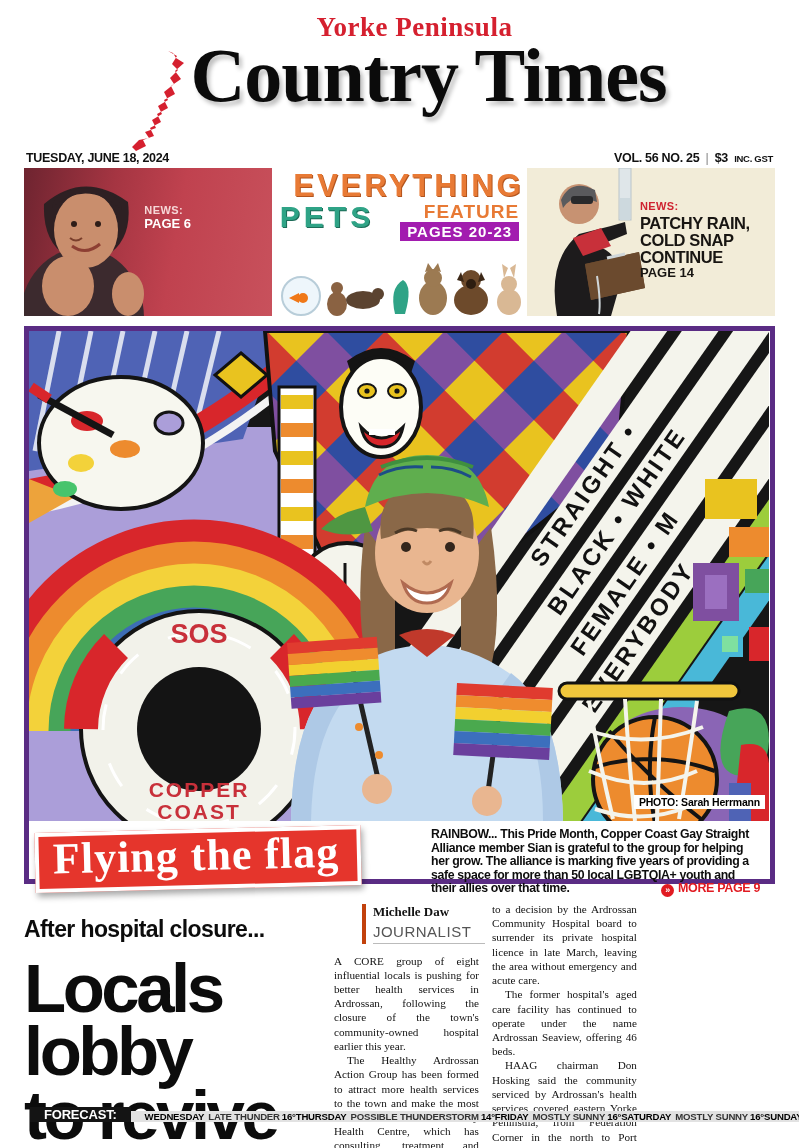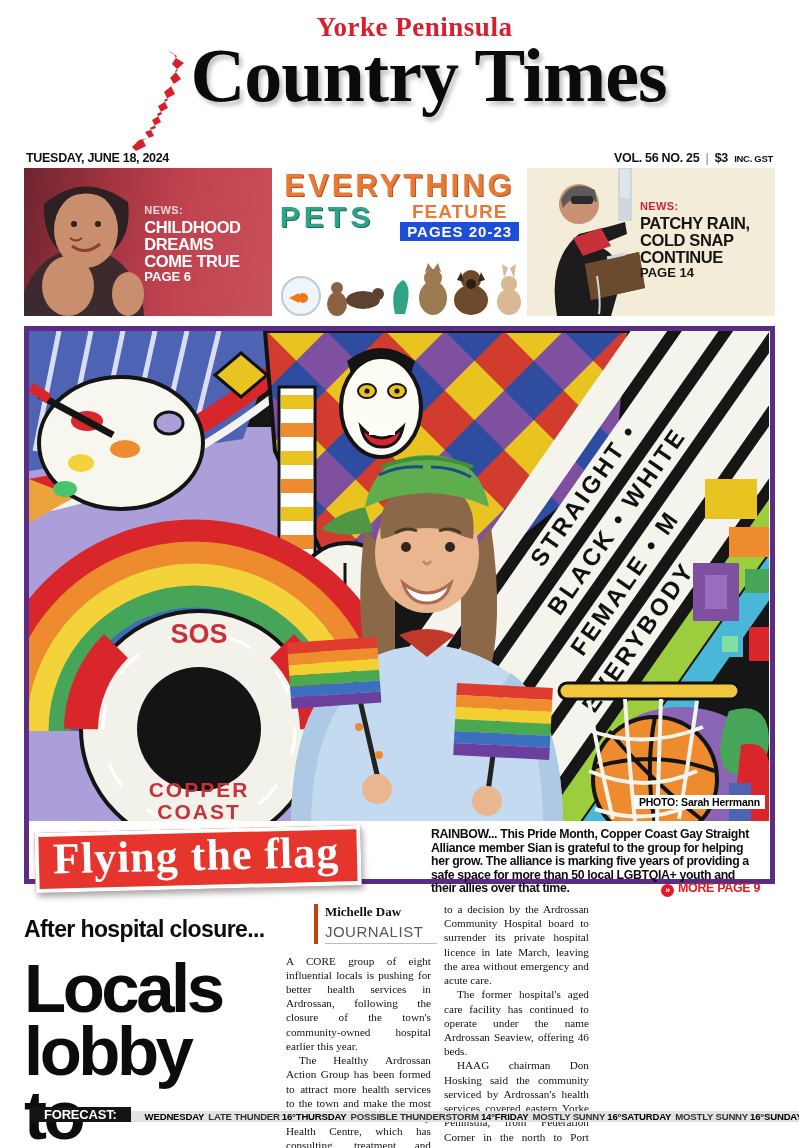--- a/index.html
+++ b/index.html
@@ -38,28 +38,28 @@
   .promos { display:flex; gap:3px; padding:0 24px; height:148px; }
   .promo { position:relative; overflow:hidden; flex:1; }
   .promo-left { background:linear-gradient(100deg,#6e2430 0%,#a53542 34%,#c0424f 60%,#c8515c 100%); }
   .promo-left svg, .promo-right svg { position:absolute; left:0; top:0; }
   .promo-text { position:absolute; right:10px; top:36px; width:118px; }
   .promo-tag { font-size:11px; font-weight:bold; letter-spacing:0.4px; }
   .promo-left .promo-tag { color:#f6d7d7; }
   .promo-title { font-size:16.5px; font-weight:bold; line-height:1.02; letter-spacing:-0.4px; margin-top:3px; }
   .promo-left .promo-title, .promo-left .promo-page { color:#fff; }
   .promo-page { font-size:13px; font-weight:bold; margin-top:0; }
-  .promo-center { background:#fff; text-align:center; }
+  .promo-center { background:#fff; text-align:right; }
   .pets-line1 { font-size:31px; font-weight:bold; letter-spacing:3px; color:#e87a35; line-height:1; margin-top:2px;
                 text-shadow:1px 1px 0 #b3541d; }
   .pets-row2 { display:flex; align-items:flex-start; justify-content:center; gap:26px; margin-top:1px; }
   .pets-line2 { font-size:30px; font-weight:bold; letter-spacing:4px; color:#2fa386; line-height:1;
                 text-shadow:1px 1px 0 #1c6b57; }
   .pets-feature { font-size:19px; font-weight:bold; color:#e87a35; line-height:1; letter-spacing:1px; }
-  .pets-pages { display:inline-block; background:#1d4ed8; color:#fff; font-weight:bold; font-size:15px;
+  .pets-pages { display:inline-block; background:#a21caf; color:#fff; font-weight:bold; font-size:15px;
                 padding:1px 7px; letter-spacing:1px; margin-top:1px; }
   .pets-animals { position:absolute; left:0; bottom:0; }
   .promo-right { background:#f2ecd8; }
   .promo-right .promo-tag { color:#cf2330; }
   .promo-right .promo-title, .promo-right .promo-page { color:#181512; }
   .promo-right .promo-text { top:32px; width:125px; }
 
   
   .photo-frame {
     position:relative; margin:10px 24px 0 24px; height:558px;
@@ -67,21 +67,21 @@
   }
   .photo-frame .mural { display:block; }
   .photo-credit {
     position:absolute; right:5px; top:464px; background:#fff; color:#000;
     font-size:10.5px; font-weight:bold; padding:1px 5px; letter-spacing:-0.2px;
   }
   .caption-strip { height:58px; background:#fff; padding:7px 10px 0 402px; }
   .caption-text {
     font-size:12.3px; font-weight:bold; line-height:1.1; letter-spacing:-0.35px; color:#0d0d0d;
   }
-  .caption-more { float:right; color:#e11b22; font-weight:bold; font-size:12.5px; white-space:nowrap;margin-left:48px; }
+  .caption-more { float:right; color:#e11b22; font-weight:bold; font-size:12.5px; white-space:nowrap; }
   .badge {
     display:inline-block; width:13px; height:13px; border-radius:50%; background:#e11b22;
     color:#fff; font-size:9px; font-weight:bold; text-align:center; line-height:13px;
     vertical-align:-1px; margin-right:4px;
   }
   .flag-banner {
     position:absolute; left:6px; bottom:-10px; transform:rotate(-1.4deg);
     background:#e5352c; border:4px solid #fff; box-shadow:2px 4px 6px rgba(0,0,0,0.35);
     padding:0 18px 6px 14px;
   }
@@ -156,21 +156,20 @@
         <path d="M28,40 Q62,10 98,42 Q96,24 62,20 Q30,22 28,40" fill="#2e2023"></path>
         <path d="M46,70 q6,5 12,0" stroke="#7a3f2c" stroke-width="2" fill="none"></path>
         <path d="M48,78 q14,10 28,-2" stroke="#8d3f33" stroke-width="3" fill="none"></path>
         <circle cx="50" cy="56" r="3" fill="#2e1d18"></circle>
           <circle cx="74" cy="56" r="3" fill="#2e1d18"></circle>
         <ellipse cx="44" cy="118" rx="26" ry="30" fill="#c98e6d"></ellipse>
         <ellipse cx="104" cy="126" rx="16" ry="22" fill="#c98e6d"></ellipse>
       </svg>
       <div class="promo-text">
         <div class="promo-tag">NEWS:</div>
-        <div class="promo-title">CHILDHOOD DREAMS COME TRUE</div>
         <div class="promo-page">PAGE 6</div>
       </div>
     </div>
 
     <div class="promo promo-center">
       <div class="pets-line1">EVERYTHING</div>
       <div class="pets-row2">
         <div class="pets-line2">PETS</div>
         <div>
           <div class="pets-feature">FEATURE</div>

